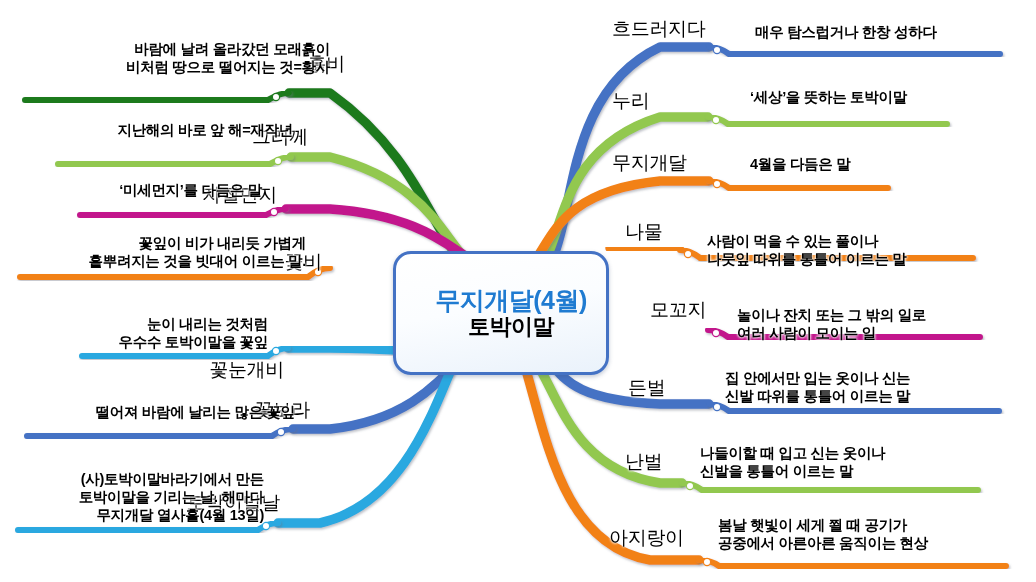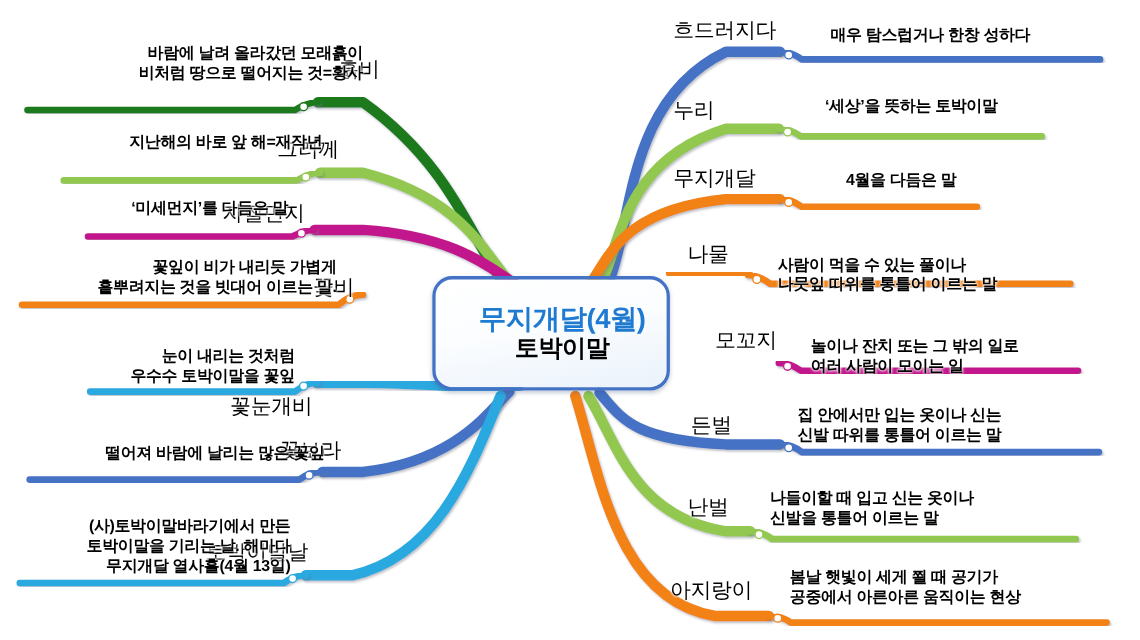--- a/index.html
+++ b/index.html
@@ -41,21 +41,21 @@
   }
   .desc.r2 { line-height: 1.25; }
   .left-kw, .left-desc { text-align: right; }
   .right-kw, .right-desc { text-align: left; }
 
   #center-node {
     position: absolute;
     left: 393px;
     top: 251px;
     width: 216px;
-    height: 104px;
+    height: 124px;
     box-sizing: border-box;
     border: 3px solid #4472C4;
     border-radius: 18px;
     background: linear-gradient(170deg, #ffffff 0%, #fbfdff 45%, #eaf2fb 100%);
     box-shadow: 0 2px 4px rgba(60,80,120,0.30);
     display: flex;
     flex-direction: column;
     align-items: center;
     justify-content: center;
     z-index: 5;
@@ -175,21 +175,21 @@
       </div>
       <div class="label kw right-kw" style="top: 18px; left: 612px; text-align: left;">흐드러지다</div>
       <div class="label desc right-desc" style="top: 24px; left: 755px; text-align: left;">
         <div>매우 탐스럽거나 한창 성하다</div>
       </div>
       <div class="label kw right-kw" style="top: 90px; left: 612px; text-align: left;">누리</div>
       <div class="label desc right-desc" style="top: 89px; left: 750px; text-align: left;">
         <div>‘세상’을 뜻하는 토박이말</div>
       </div>
       <div class="label kw right-kw" style="top: 152px; left: 612px; text-align: left;">무지개달</div>
-      <div class="label desc right-desc" style="top: 156px; left: 750px; text-align: center; margin-left: 19px;">
+      <div class="label desc right-desc" style="top: 156px; left: 750px; text-align: center;">
         <div>4월을 다듬은 말</div>
       </div>
       <div class="label kw right-kw" style="top: 221px; left: 625px; text-align: right;">나물</div>
       <div class="label desc right-desc r2" style="top: 232px; left: 707px; text-align: left;">
         <div>사람이 먹을 수 있는 풀이나</div>
         <div>나뭇잎 따위를 통틀어 이르는 말</div>
       </div>
       <div class="label kw right-kw" style="top: 299px; left: 650px; text-align: left;">모꼬지</div>
       <div class="label desc right-desc r2" style="top: 306px; left: 737px; text-align: left;">
         <div>놀이나 잔치 또는 그 밖의 일로</div>

